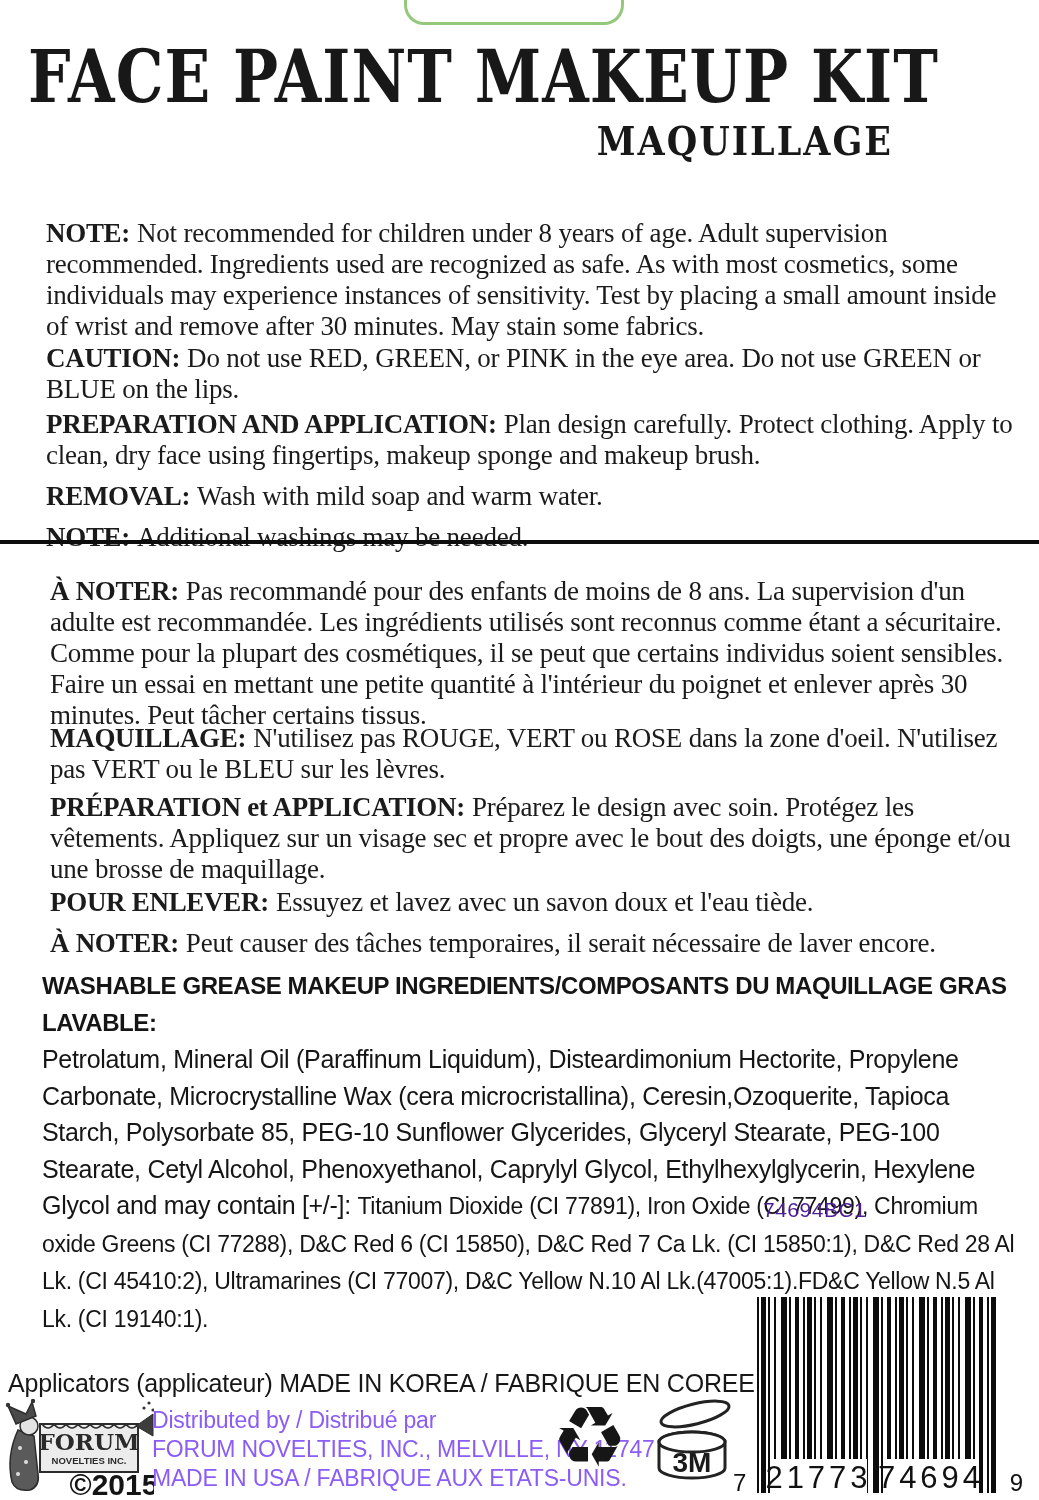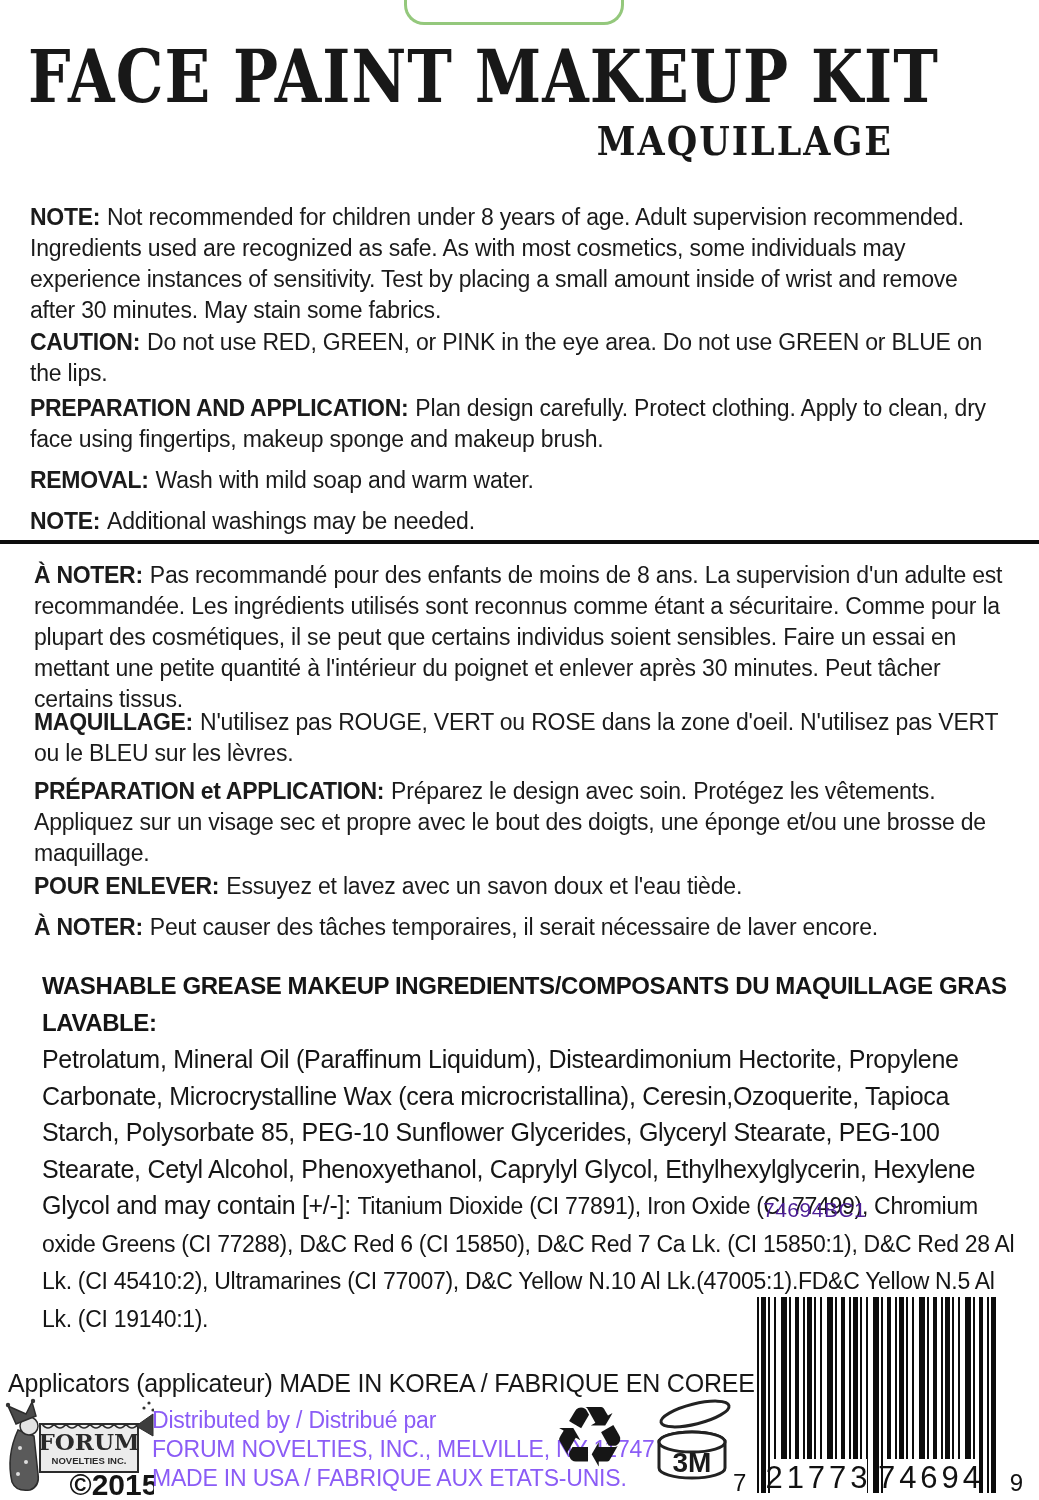--- a/index.html
+++ b/index.html
@@ -23,22 +23,22 @@
     font-size:60px;letter-spacing:1px;white-space:nowrap;
     transform:scale(1.0,1.22);transform-origin:left top;color:#181818;
   }
   .subtitle{
     position:absolute;right:146px;top:118px;
     font-family:"DejaVu Serif", serif;font-weight:600;
     font-size:35px;letter-spacing:2px;color:#181818;
     transform:scale(1.0,1.12);transform-origin:right top;
   }
   .para{
-    position:absolute;margin:0;
-    font-size:23px;line-height:31px;letter-spacing:-0.2px;
+    position:absolute;margin:16px;
+    font-size:27px;line-height:31px;letter-spacing:-0.2px;font-family:Liberation Serif, serif;
   }
   .p-en{left:30px;width:978px;}
   .p-fr{left:34px;width:980px;}
   .lbl{font-weight:700;margin-right:7px;letter-spacing:-0.3px;}
   .divider{
     position:absolute;left:0;top:540px;width:1039px;height:4px;background:#0d0d0d;
   }
   .ingredients{
     position:absolute;left:30px;top:956px;width:988px;margin:12px;
     font-size:25px;line-height:36.5px;letter-spacing:-0.3px;color:#151515;

